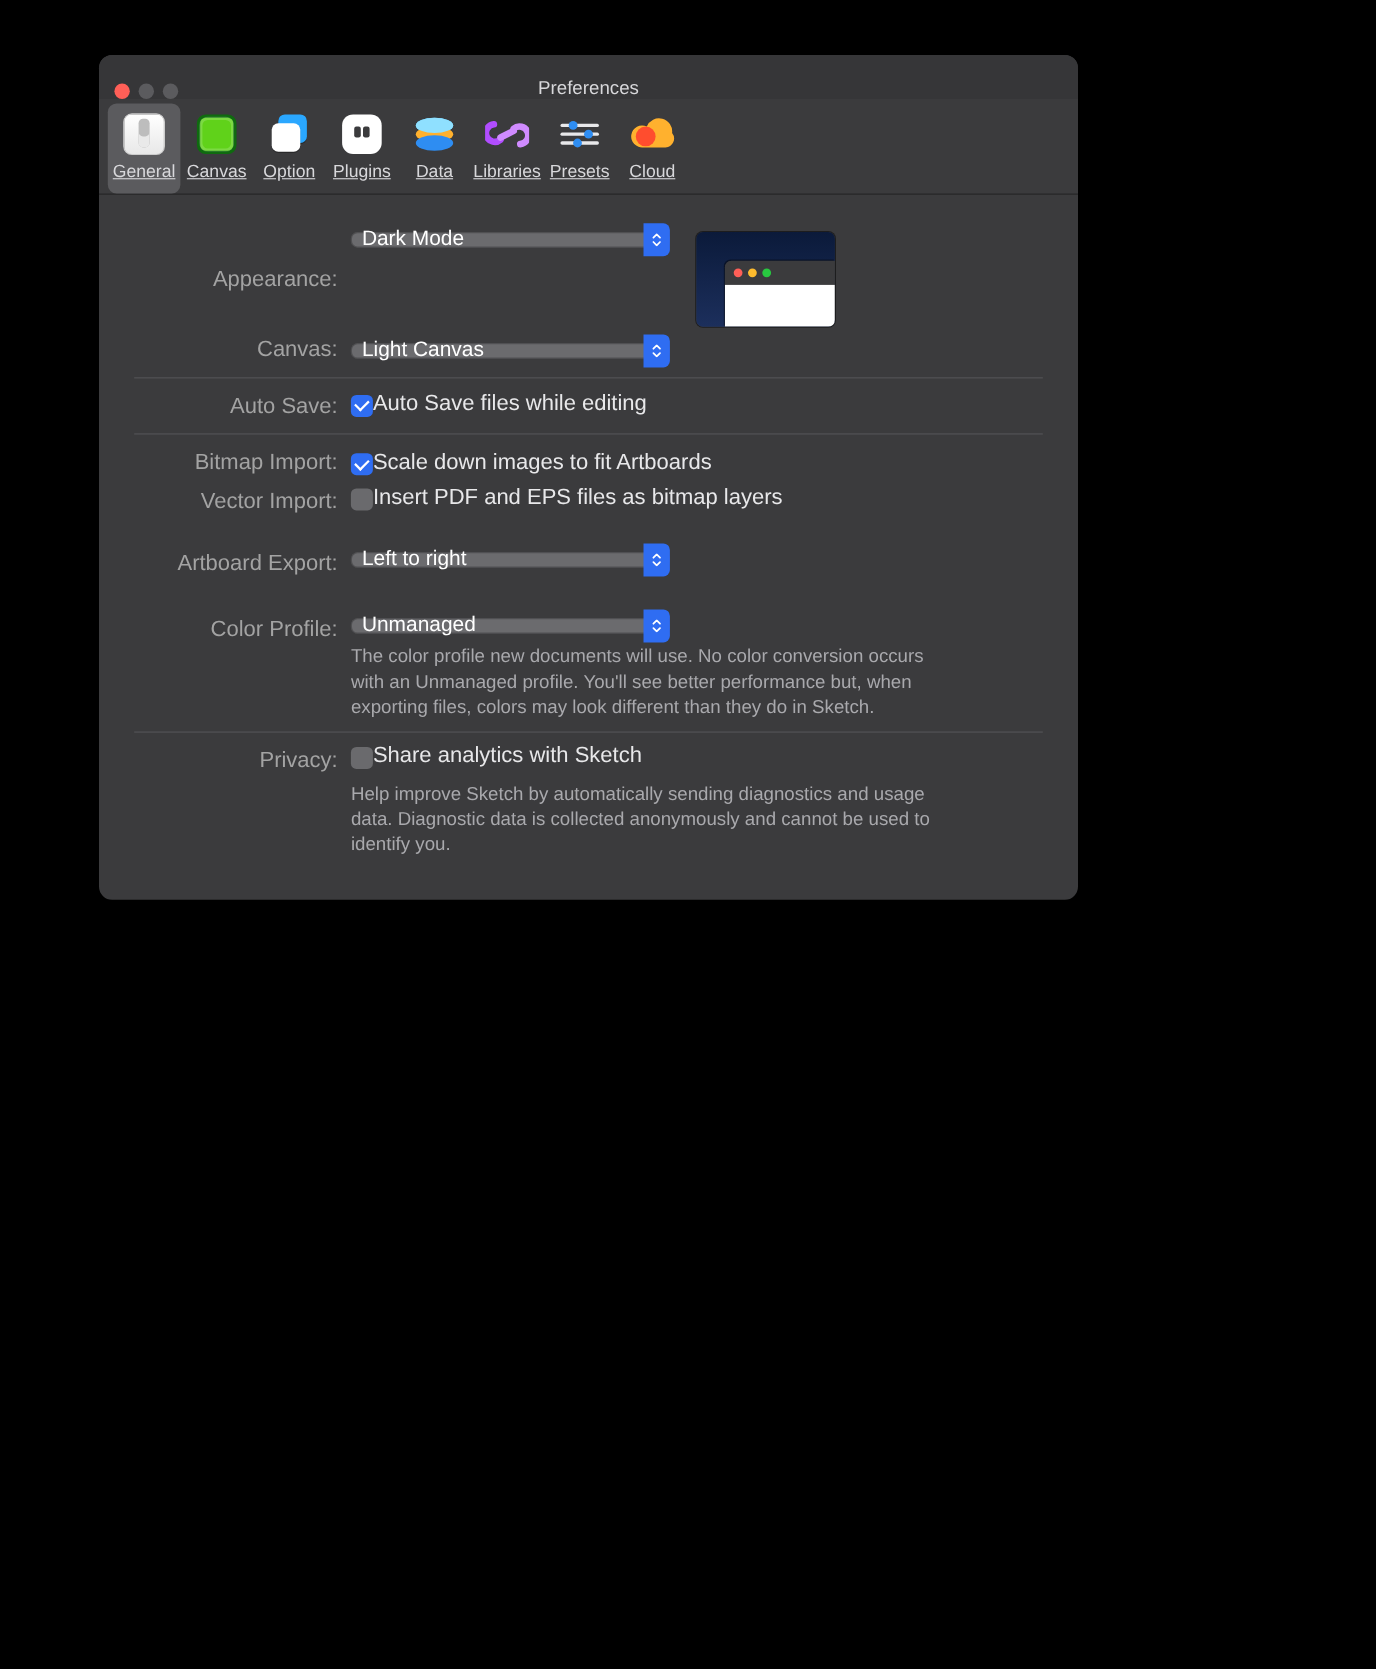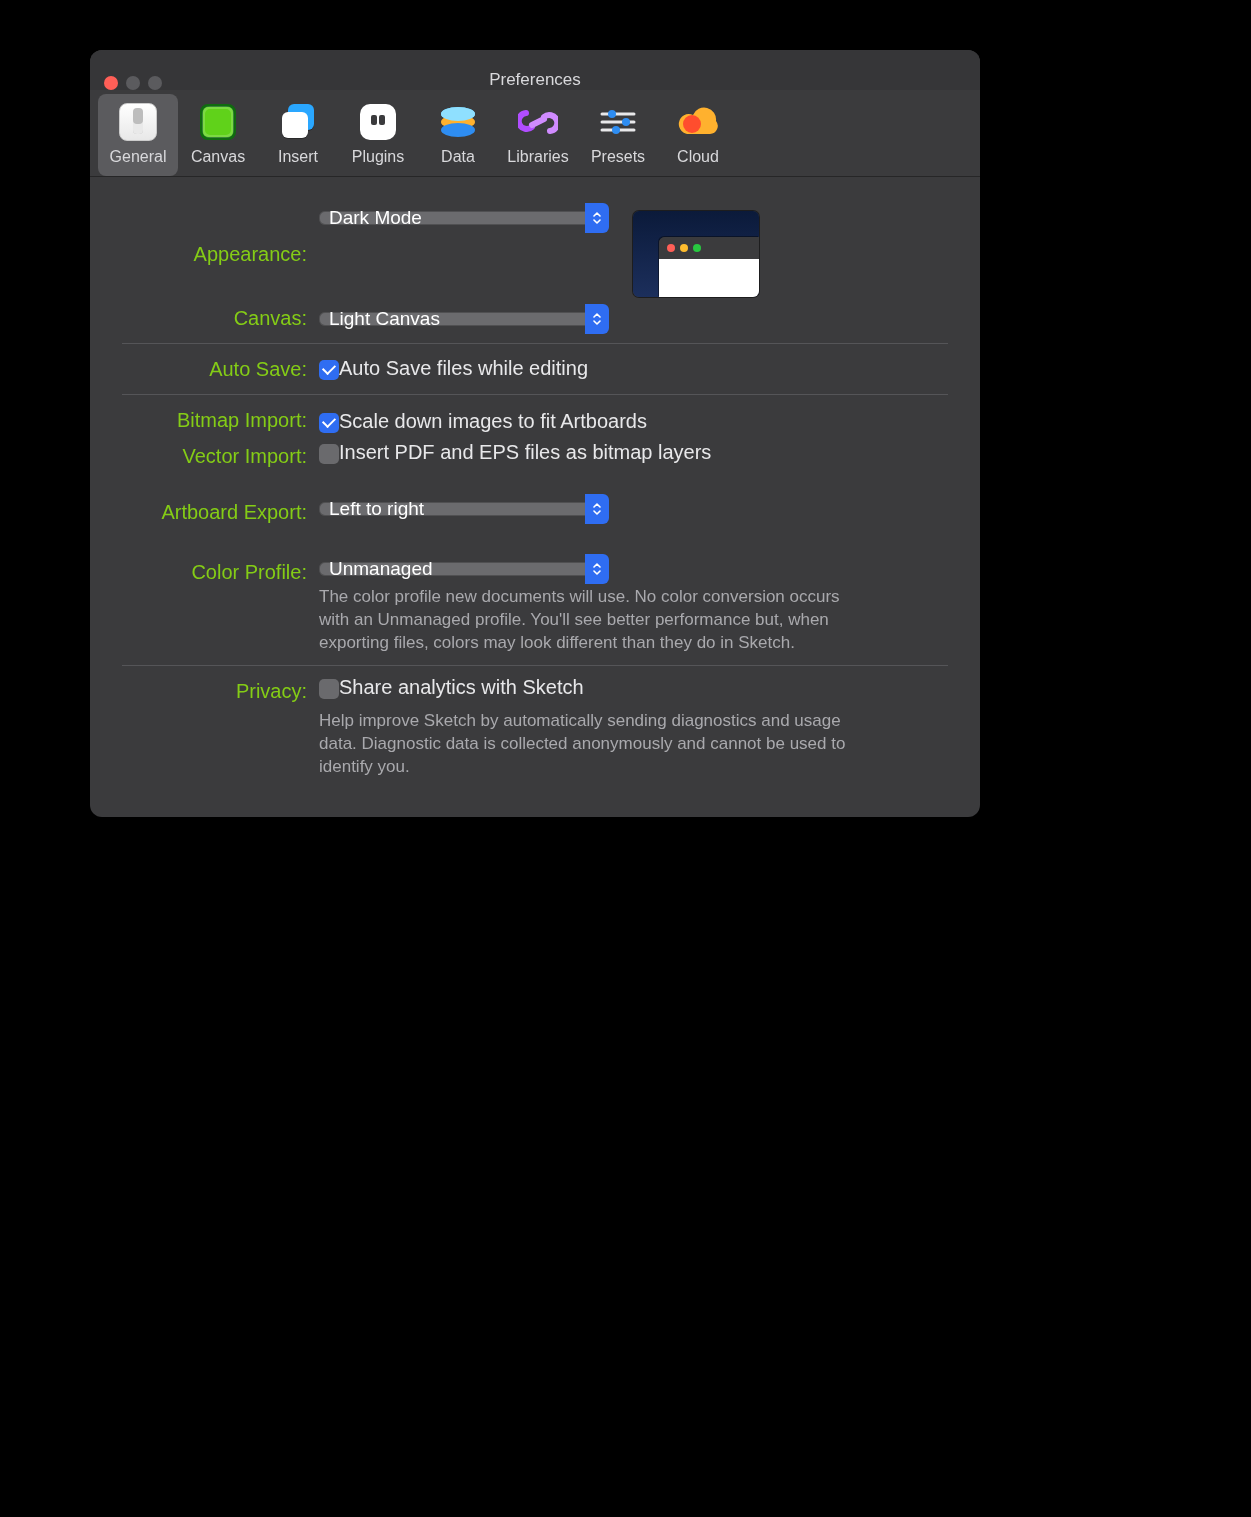--- a/index.html
+++ b/index.html
@@ -33,22 +33,22 @@
   .dot.red{background:var(--red)}
   .dot.gray{background:#5b5b5e}
   .title{position:absolute;left:0;right:0;text-align:center;font-size:17px;color:#d8d8db;font-weight:500;pointer-events:none}
 
   
   .toolbar{
     display:flex;gap:0;padding:4px 8px 0 8px;background:var(--toolbar);
     border-bottom:1px solid rgba(0,0,0,.35);
   }
   .tab{
-    width:80px;display:flex;flex-direction:column;align-items:center;justify-content:flex-start;
-    padding:6px 0 10px 0;border-radius:8px;cursor:default;color:#d8d8db;font-size:16px;
+    width:66px;display:flex;flex-direction:column;align-items:center;justify-content:flex-start;
+    padding:6px 0 10px 0;border-radius:8px;cursor:default;color:#d8d8db;font-size:16px;text-decoration:underline;
   }
   .tab.selected{background:var(--sel-bg)}
   .tab .icon-wrap{width:44px;height:44px;display:flex;align-items:center;justify-content:center;border-radius:8px}
   .tab.selected .icon-wrap{}
   .tab .label{margin-top:4px}
 
   
   .ico-general{width:36px;height:36px;border-radius:8px;background:linear-gradient(#fff,#e8e8e8);border:1px solid #ccc;position:relative}
   .ico-general::after{content:"";position:absolute;left:13px;top:4px;width:10px;height:26px;border-radius:4px;background:#bdbdbd;box-shadow:inset 0 -10px 0 #e9e9e9}
   .ico-canvas{width:36px;height:36px;border-radius:8px;background:#60d21a;border:3px solid #0f6b0f;box-sizing:border-box;position:relative}
@@ -68,21 +68,21 @@
   .ico-presets{width:40px;height:28px}
   .ico-presets svg{width:40px;height:28px}
   .ico-cloud{width:44px;height:32px}
   .ico-cloud svg{width:44px;height:32px}
 
   
   .content{padding:28px 32px 32px 32px}
   .divider{height:1px;background:var(--divider);margin:10px 0 10px 0}
   .row{display:flex;align-items:center;gap:12px;margin:6px 0}
   .row.top-align{align-items:flex-start}
-  .label-col{width:185px;text-align:right;color:#84cc16;font-size:20px;line-height:30px;flex:none}
+  .label-col{width:185px;text-align:right;color:#a3a3a3;font-size:20px;line-height:30px;flex:none}
   .field-col{flex:1;min-width:0}
   .help{color:var(--text-dim);font-size:17px;line-height:1.35;margin-top:6px;max-width:540px}
 
   
   .popup{
     display:inline-flex;align-items:center;justify-content:space-between;
     height:14px;width:280px;border-radius:6px;background:var(--popup-btn);
     padding:0 0 0 10px;color:#fff;font-size:19px;box-shadow:inset 0 0 0 1px rgba(0,0,0,.25);
     position:relative;cursor:default;
   }
@@ -146,21 +146,21 @@
         <div class="label">Canvas</div>
       </div>
 
       <div class="tab">
         <div class="icon-wrap">
             <div class="ico-layers">
               <div class="sq a"></div>
               <div class="sq b"></div>
             </div>
           </div>
-        <div class="label">Insert</div>
+        <div class="label">Option</div>
       </div>
 
       <div class="tab">
         <div class="icon-wrap">
             <div class="ico-plugins"></div>
           </div>
         <div class="label">Plugins</div>
       </div>
 
       <div class="tab">

